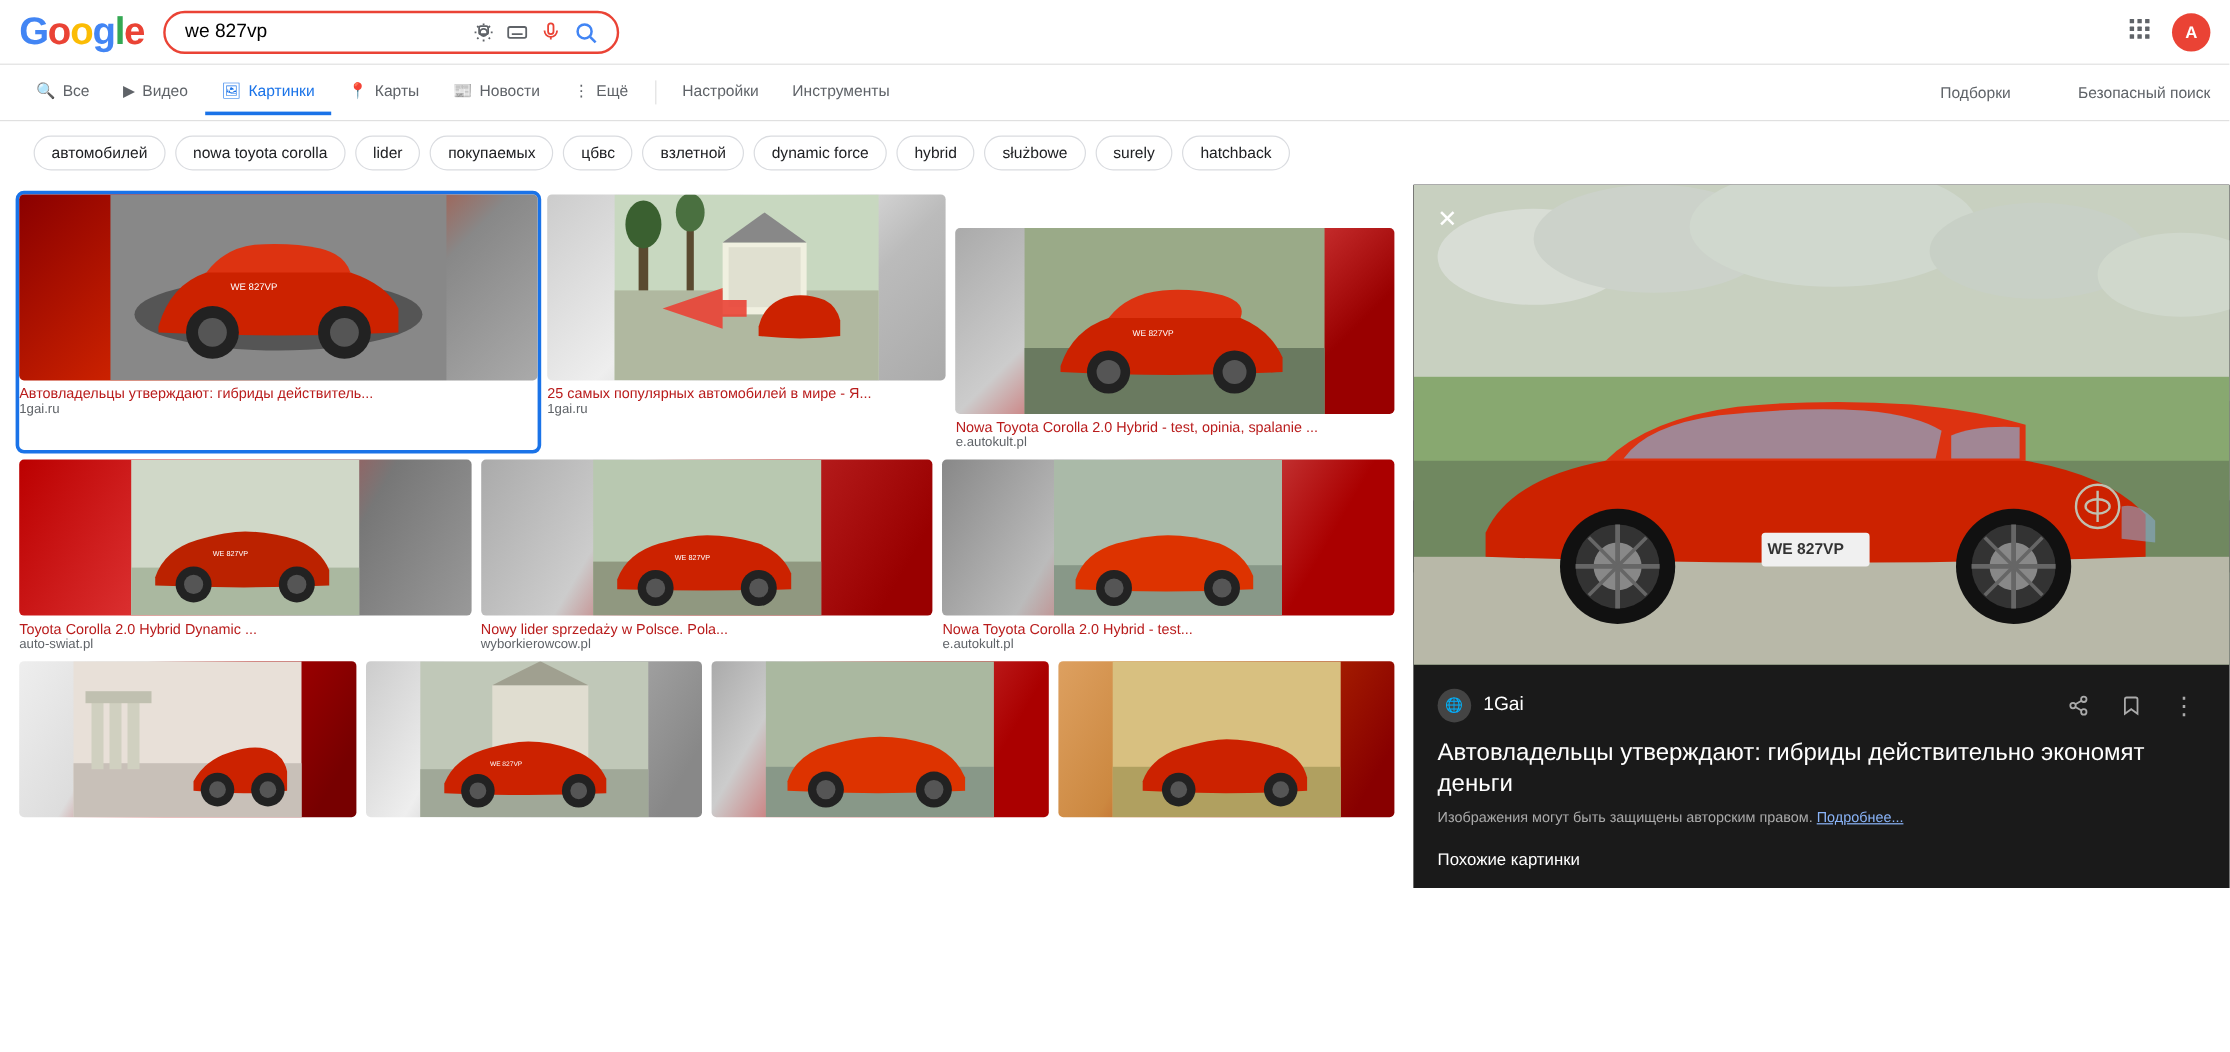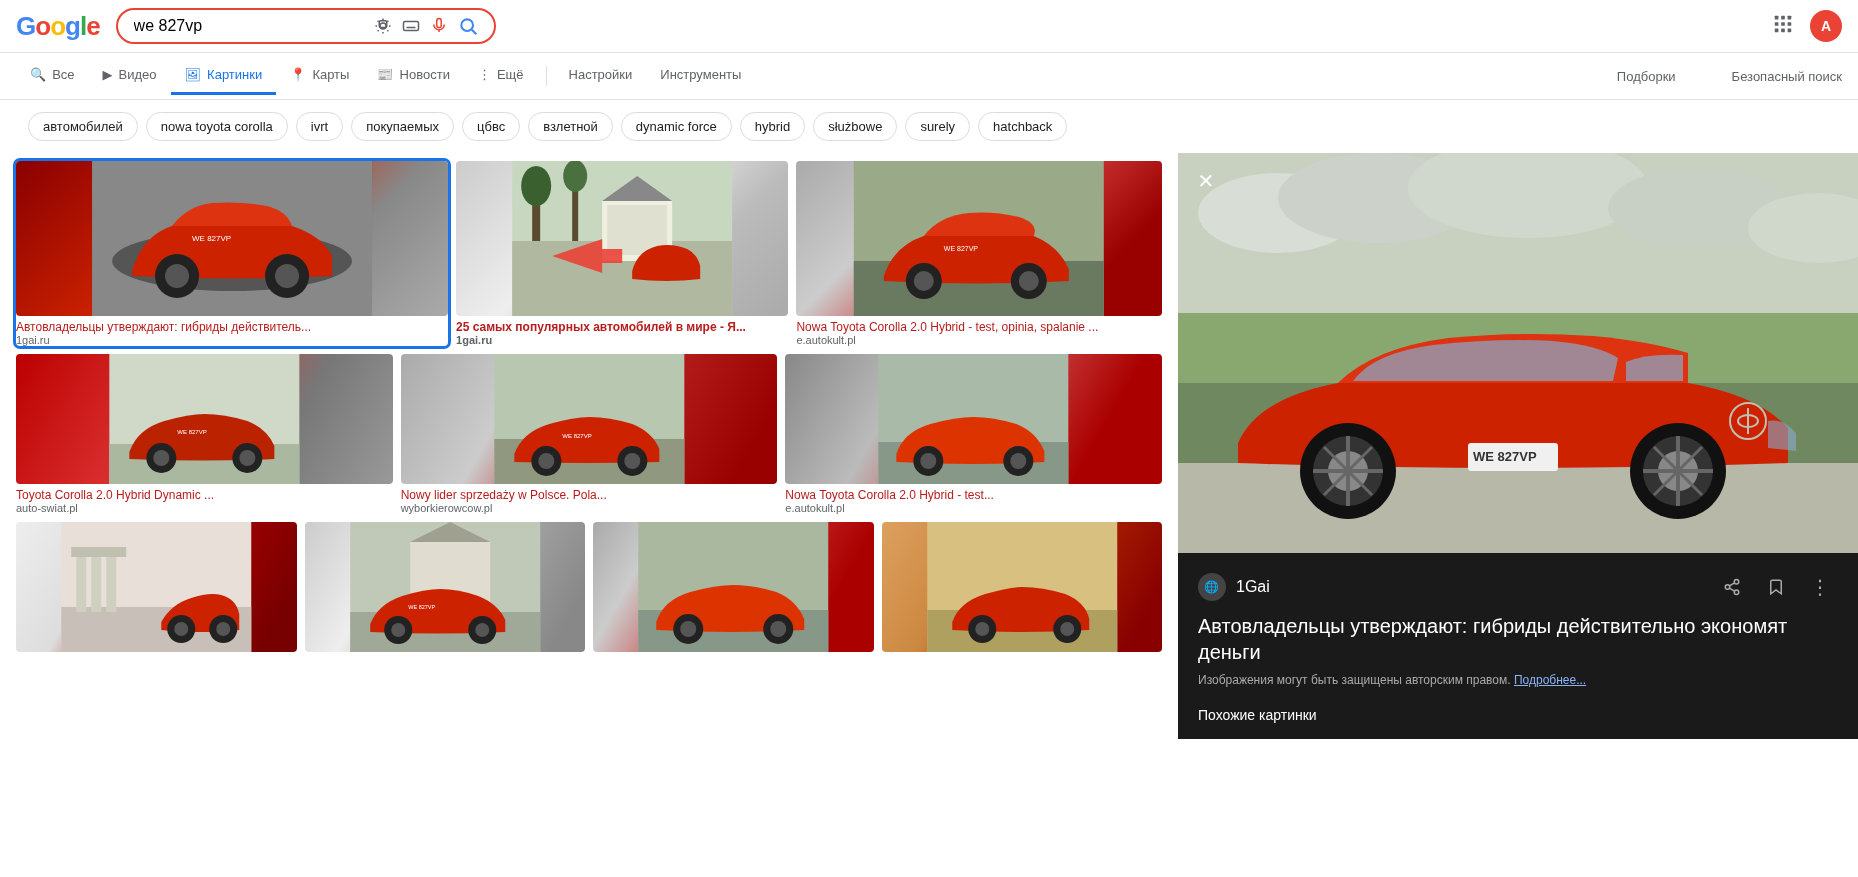--- a/index.html
+++ b/index.html
@@ -1,20 +1,20 @@
 <!DOCTYPE html>
 <html><head>
   <meta charset="utf-8">
   <style>
     * { box-sizing: border-box; margin: 0; padding: 0; }
     body { font-family: Arial, sans-serif; background: #fff; color: #202124; font-size: 14px; overflow-x: hidden; }
 
     
     .header { display: flex; align-items: center; padding: 8px 16px; gap: 16px; border-bottom: 1px solid #e0e0e0; }
-    .logo { font-size: 26px; font-weight: bold; letter-spacing: -1px; cursor: default; flex-shrink: 0; }
+    .logo { font-size: 32px; font-weight: bold; letter-spacing: -1px; cursor: default; flex-shrink: 0; }
     .logo .g-blue { color: #4285F4; }
     .logo .g-red { color: #EA4335; }
     .logo .g-yellow { color: #FBBC05; }
     .logo .g-green { color: #34A853; }
 
     .search-bar-wrapper { display: flex; align-items: center; border: 2px solid #EA4335; border-radius: 24px; padding: 6px 16px; flex: 0 0 380px; gap: 8px; }
     .search-input { border: none; outline: none; font-size: 16px; flex: 1; }
     .search-icons { display: flex; gap: 10px; align-items: center; color: #5f6368; }
     .search-icon-btn { cursor: pointer; color: #5f6368; background: none; border: none; font-size: 16px; display: flex; align-items: center; }
 
@@ -163,21 +163,21 @@
   </div>
   <div class="nav-right">
     <span>Подборки</span>
     <span>Безопасный поиск</span>
   </div>
 </div>
 
 <div class="filter-chips">
   <div class="chip">автомобилей</div>
   <div class="chip">nowa toyota corolla</div>
-  <div class="chip">ivrt</div>
+  <div class="chip">lider</div>
   <div class="chip">покупаемых</div>
   <div class="chip">цбвс</div>
   <div class="chip">взлетной</div>
   <div class="chip">dynamic force</div>
   <div class="chip">hybrid</div>
   <div class="chip">służbowe</div>
   <div class="chip">surely</div>
   <div class="chip">hatchback</div>
 </div>
 
@@ -197,21 +197,21 @@
             <ellipse cx="85" cy="115" rx="22" ry="22" fill="#222"></ellipse>
             <ellipse cx="85" cy="115" rx="12" ry="12" fill="#555"></ellipse>
             <ellipse cx="195" cy="115" rx="22" ry="22" fill="#222"></ellipse>
             <ellipse cx="195" cy="115" rx="12" ry="12" fill="#555"></ellipse>
             <text x="100" y="80" fill="white" font-size="8" font-family="Arial">WE 827VP</text>
           </svg>
         </div>
         <div class="img-caption">Автовладельцы утверждают: гибриды действитель...</div>
         <div class="img-source">1gai.ru</div>
       </div>
-      <div class="image-item" style="flex:1;font-weight:bold;">
+      <div class="image-item" style="flex:1;">
         <div class="img-placeholder" style="height:155px;position:relative;overflow:hidden;background:linear-gradient(135deg,#ccc 0%,#eee 40%,#bbb 70%,#aaa 100%);border-radius:4px;">
           <svg viewBox="0 0 220 155" xmlns="http://www.w3.org/2000/svg" style="position:absolute;top:0;left:0;width:100%;height:100%">
             <rect width="220" height="155" fill="#c8d8c0"></rect>
             <rect x="0" y="80" width="220" height="75" fill="#b0b8a0"></rect>
 
             <rect x="20" y="30" width="8" height="50" fill="#5a4a30"></rect>
             <ellipse cx="24" cy="25" rx="15" ry="20" fill="#3a6030"></ellipse>
             <rect x="60" y="20" width="6" height="60" fill="#5a4a30"></rect>
             <ellipse cx="63" cy="15" rx="12" ry="16" fill="#4a7040"></ellipse>
 
@@ -220,21 +220,21 @@
             <polygon points="90,40 125,15 160,40" fill="#888"></polygon>
 
             <path d="M120 110 Q125 90 145 85 Q160 82 175 88 Q185 93 188 105 L188 118 Q155 122 120 118 Z" fill="#cc2200"></path>
 
             <polygon points="40,95 90,78 90,88 110,88 110,102 90,102 90,112" fill="#EA4335" opacity="0.9"></polygon>
           </svg>
         </div>
         <div class="img-caption">25 самых популярных автомобилей в мире - Я...</div>
         <div class="img-source">1gai.ru</div>
       </div>
-      <div class="image-item" style="flex:1.1;">
+      <div class="image-item" style="flex:1.1;margin-top:28px;">
         <div class="img-placeholder" style="height:155px;background:linear-gradient(135deg,#aaa 0%,#ccc 30%,#c33 55%,#900 80%);border-radius:4px;">
           <svg viewBox="0 0 250 155" xmlns="http://www.w3.org/2000/svg" style="position:absolute;top:0;left:0;width:100%;height:100%">
             <rect width="250" height="155" fill="#9aaa88"></rect>
             <rect x="0" y="100" width="250" height="55" fill="#6a7a60"></rect>
             <path d="M30 115 Q40 85 70 75 Q100 65 125 65 Q155 65 180 75 Q205 85 215 108 L215 120 Q125 125 30 120 Z" fill="#cc2200"></path>
             <path d="M70 75 Q85 55 115 52 Q140 50 165 56 Q185 62 180 75 Z" fill="#dd3311"></path>
             <ellipse cx="70" cy="120" rx="18" ry="18" fill="#222"></ellipse>
             <ellipse cx="70" cy="120" rx="10" ry="10" fill="#555"></ellipse>
             <ellipse cx="175" cy="120" rx="18" ry="18" fill="#222"></ellipse>
             <ellipse cx="175" cy="120" rx="10" ry="10" fill="#555"></ellipse>

